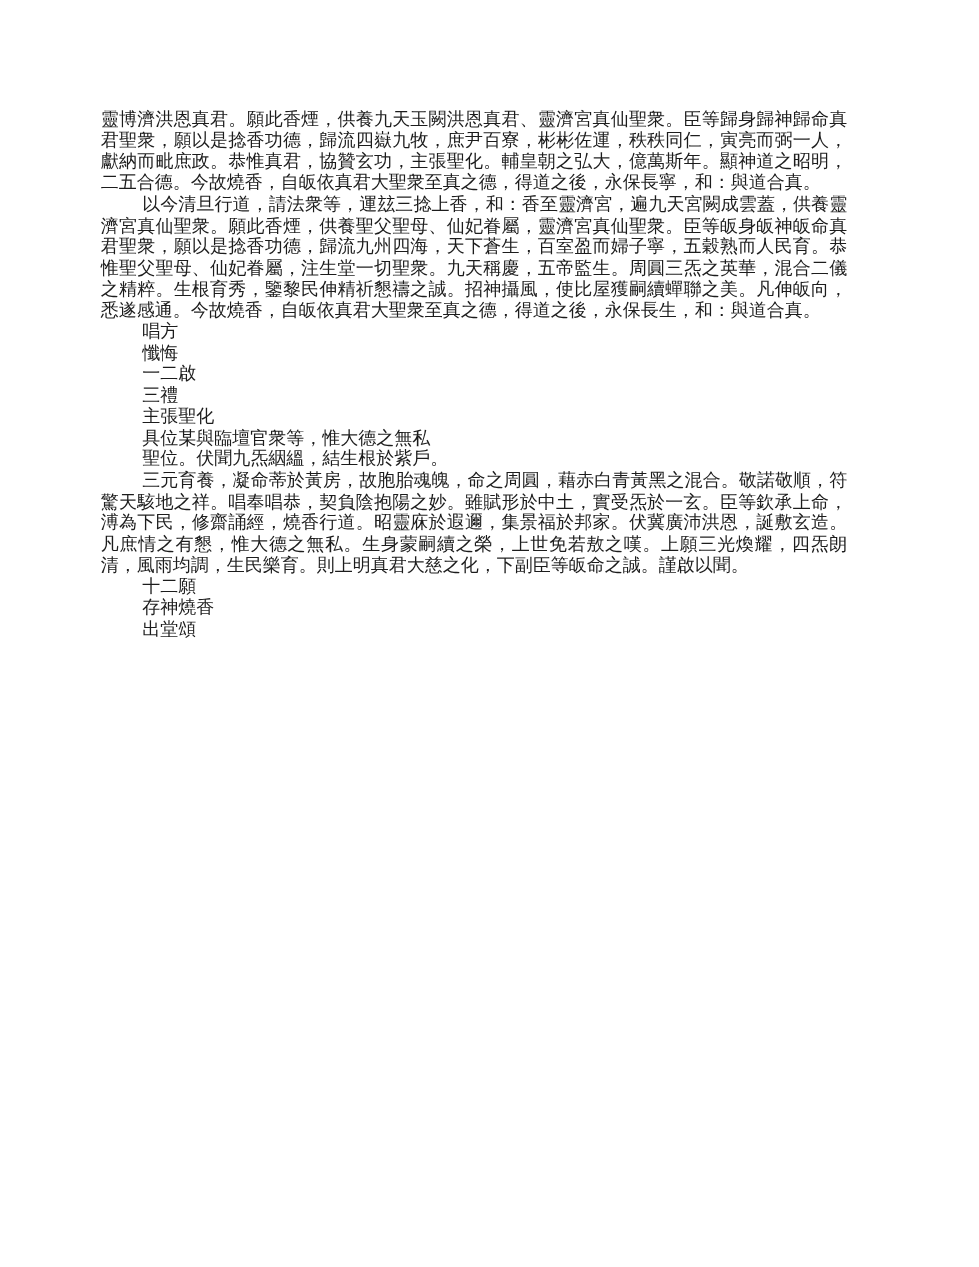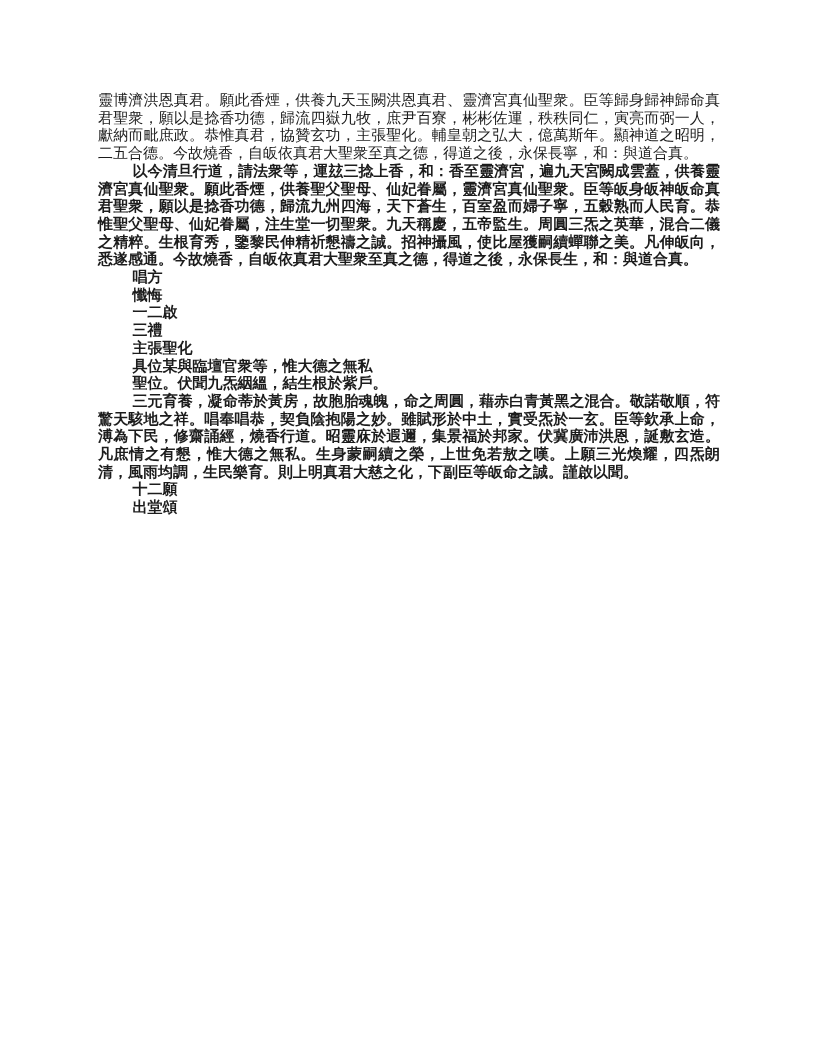--- a/index.html
+++ b/index.html
@@ -10,48 +10,48 @@
   body {
     position: relative;
     width: 816px;
     height: 1056px;
     overflow: hidden;
     font-family: "Liberation Serif", "DejaVu Serif", serif;
     color: #1c1c1c;
   }
   .doc-page {
     position: absolute;
-    left: 98px;
+    left: 84px;
     top: 92px;
     width: 622px;
   }
   .doc-page p.block {
     margin: 0;
     padding: 0;
     font-size: 15px;
     line-height: 17.7px;
     text-align: justify;
     text-justify: inter-ideograph;
     word-break: break-all;
     overflow-wrap: anywhere;
   }
   .doc-page p.block.indent {
     text-indent: 2.3em;
-    font-weight: bold;
   }
 </style>
 </head>
 <body>
 
 <div class="doc-page">
   <p class="block">靈博濟洪恩真君。願此香煙，供養九天玉闕洪恩真君、靈濟宮真仙聖衆。臣等歸身歸神歸命真君聖衆，願以是捻香功德，歸流四嶽九牧，庶尹百寮，彬彬佐運，秩秩同仁，寅亮而弼一人，獻納而毗庶政。恭惟真君，協贊玄功，主張聖化。輔皇朝之弘大，億萬斯年。顯神道之昭明，二五合德。今故燒香，自皈依真君大聖衆至真之德，得道之後，永保長寧，和：與道合真。</p>
   <p class="block indent">以今清旦行道，請法衆等，運玆三捻上香，和：香至靈濟宮，遍九天宮闕成雲蓋，供養靈濟宮真仙聖衆。願此香煙，供養聖父聖母、仙妃眷屬，靈濟宮真仙聖衆。臣等皈身皈神皈命真君聖衆，願以是捻香功德，歸流九州四海，天下蒼生，百室盈而婦子寧，五穀熟而人民育。恭惟聖父聖母、仙妃眷屬，注生堂一切聖衆。九天稱慶，五帝監生。周圓三炁之英華，混合二儀之精粹。生根育秀，鑒黎民伸精祈懇禱之誠。招神攝風，使比屋獲嗣續蟬聯之美。凡伸皈向，悉遂感通。今故燒香，自皈依真君大聖衆至真之德，得道之後，永保長生，和：與道合真。</p>
   <p class="block indent">唱方</p>
   <p class="block indent">懺悔</p>
   <p class="block indent">一二啟</p>
   <p class="block indent">三禮</p>
   <p class="block indent">主張聖化</p>
   <p class="block indent">具位某與臨壇官衆等，惟大德之無私</p>
   <p class="block indent">聖位。伏聞九炁絪縕，結生根於紫戶。</p>
   <p class="block indent">三元育養，凝命蒂於黃房，故胞胎魂魄，命之周圓，藉赤白青黃黑之混合。敬諾敬順，符驚天駭地之祥。唱奉唱恭，契負陰抱陽之妙。雖賦形於中土，實受炁於一玄。臣等欽承上命，溥為下民，修齋誦經，燒香行道。昭靈庥於遐邇，集景福於邦家。伏冀廣沛洪恩，誕敷玄造。凡庶情之有懇，惟大德之無私。生身蒙嗣續之榮，上世免若敖之嘆。上願三光煥耀，四炁朗清，風雨均調，生民樂育。則上明真君大慈之化，下副臣等皈命之誠。謹啟以聞。</p>
   <p class="block indent">十二願</p>
+  <p class="block indent">存神燒香</p>
   <p class="block indent">出堂頌</p>
 </div>
 
 </body></html>

